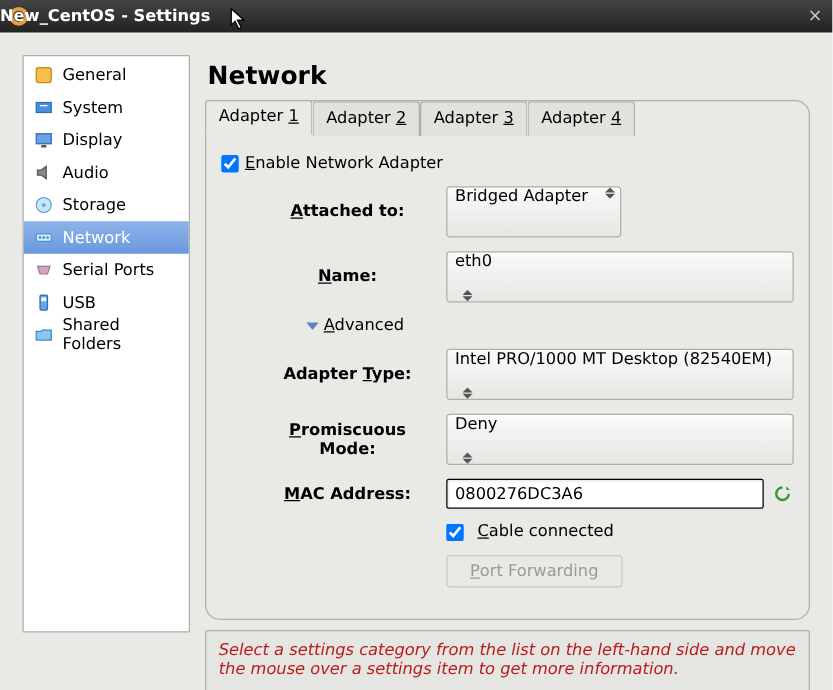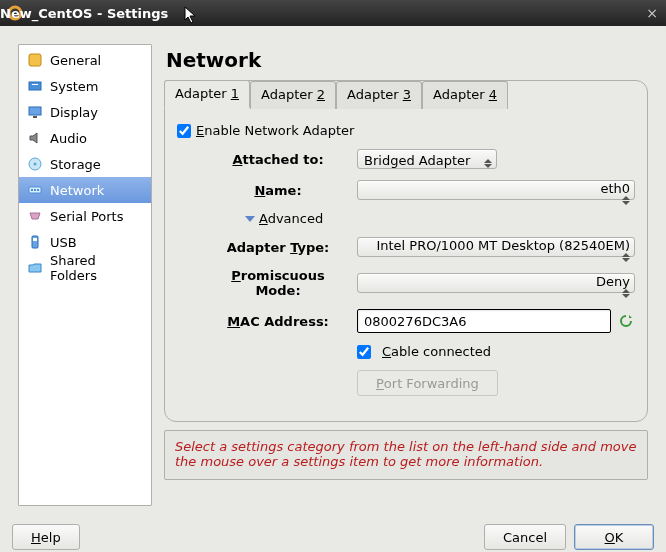--- a/index.html
+++ b/index.html
@@ -149,25 +149,25 @@
     align-items: center;
     gap: 6px;
   }
   .indent-block { margin-left: 30px; }
   input[type="checkbox"] {
     width: 14px; height: 14px;
     margin: 0 5px 0 0;
   }
   .select {
     display: inline-flex;
-    align-items: flex-end;
+    align-items: flex-start;
     border: 1px solid #b0afac;
     background: #fff;
     border-radius: 3px;
-    height: 20px;
+    height: 41px;
     padding: 0 4px 0 6px;
     font-size: 13px;
     box-shadow: inset 0 1px 0 #fff;
     background: linear-gradient(to bottom, #fafafa, #e6e6e3);
   }
   .select.full { width: 100%; justify-content: space-between; flex-direction: column; }
   .caret {
     display: inline-flex;
     flex-direction: column;
     margin-left: 6px;

